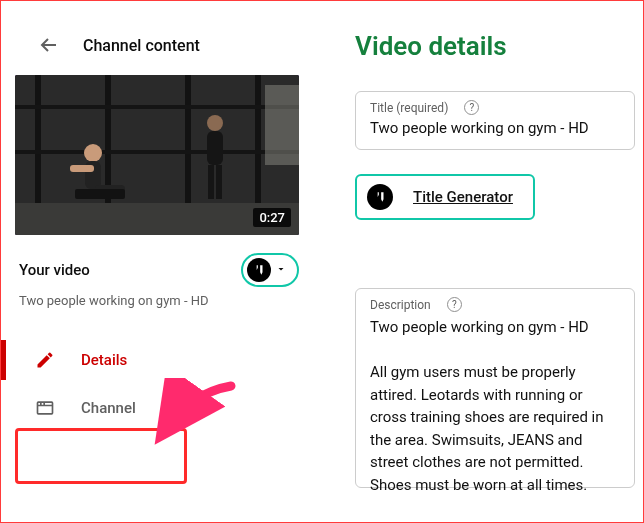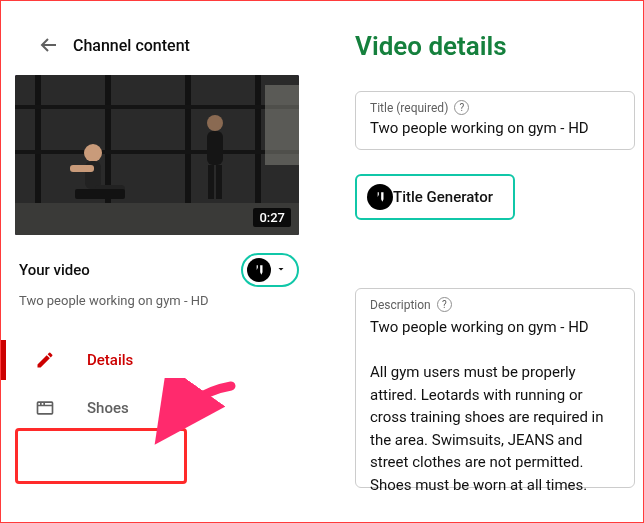--- a/index.html
+++ b/index.html
@@ -2,54 +2,54 @@
 <html><head>
 <meta charset="utf-8">
 <style>
   * { box-sizing: border-box; margin: 0; padding: 0; font-family: "Roboto", "Segoe UI", Arial, sans-serif; }
   html, body { width: 644px; height: 523px; overflow: hidden; }
   .frame { width: 644px; height: 523px; border: 1px solid #ff3b3b; background: #fff; display: flex; }
   .left  { width: 312px; height: 100%; background: #fff; position: relative; }
   .right { flex: 1; height: 100%; background: #fff; position: relative; padding: 30px 0 0 42px; }
 
   
-  .back-row { display: flex; align-items: center; gap: 12px; padding: 32px 0 18px 36px; }
+  .back-row { display: flex; align-items: center; gap: 22px; padding: 32px 0 18px 36px; }
   .back-arrow { width: 24px; height: 24px; display: flex; align-items: center; justify-content: center; color: #606060; cursor: pointer; }
   .back-title { font-size: 16px; font-weight: 500; color: #0d0d0d; }
 
   .thumb { margin: 0 16px 0 14px; width: 284px; height: 160px; background: #8b5cf6; position: relative; border-radius: 2px; overflow: hidden; }
   .thumb svg { position: absolute; inset: 0; }
   .duration { position: absolute; right: 8px; bottom: 8px; background: rgba(0,0,0,.8); color: #fff; font-size: 13px; font-weight: 500; padding: 2px 6px; border-radius: 2px; }
 
   .yv-row { display: flex; align-items: center; justify-content: space-between; padding: 18px 14px 0 18px; gap: 28px; }
   .yv-label { font-size: 15px; font-weight: 500; color: #0d0d0d; }
   .tb-drop { display: flex; align-items: center; gap: 4px; border: 2px solid #10c7a8; border-radius: 20px; padding: 3px 10px 3px 4px; cursor: pointer; }
   .tb-logo { width: 24px; height: 24px; border-radius: 50%; background: #000; display: flex; align-items: center; justify-content: center; color: #fff; font-size: 12px; font-weight: 700; }
   .tb-chev { font-size: 14px; }
   .yv-sub  { padding: 6px 18px 0 18px; font-size: 13px; color: #606060; }
 
   .nav { margin-top: 28px; }
-  .nav-item { display: flex; align-items: center; gap: 30px; height: 48px; padding-left: 32px; font-size: 15px; font-weight: 500; color: #606060; cursor: pointer; position: relative; }
+  .nav-item { display: flex; align-items: center; gap: 24px; height: 48px; padding-left: 32px; font-size: 15px; font-weight: 500; color: #606060; cursor: pointer; position: relative; }
   .nav-item .ico { width: 24px; height: 24px; display: flex; align-items: center; justify-content: center; }
   .nav-item.active { color: #cc0000; }
   .nav-item.active::before { content: ""; position: absolute; left: 0; top: 4px; bottom: 4px; width: 5px; background: #cc0000; }
 
   .highlight-box { position: absolute; border: 3px solid #ff2a2a; border-radius: 4px; pointer-events: none; }
   .callout-arrow { position: absolute; pointer-events: none; }
 
   
   .page-title { font-size: 26px; font-weight: 600; color: #15803d; margin-bottom: 30px; }
   .field { border: 1px solid #ccc; border-radius: 6px; padding: 8px 14px 12px 14px; margin-right: 0; width: 280px; }
-  .field-label { font-size: 12px; color: #606060; display: flex; align-items: center; gap: 6px; margin-bottom: 4px; }
+  .field-label { font-size: 12px; color: #606060; display: flex; align-items: center; gap: 16px; margin-bottom: 4px; }
   .help { width: 15px; height: 15px; border: 1px solid #909090; border-radius: 50%; display: inline-flex; align-items: center; justify-content: center; font-size: 10px; color: #606060; }
   .field-value { font-size: 15px; color: #111; white-space: nowrap; overflow: hidden; }
   .field.desc { height: 200px; margin-top: 44px; }
   .desc-body { font-size: 15px; color: #111; line-height: 1.5; white-space: pre-line; overflow: hidden; }
 
-  .tg-btn { margin: 24px 0; display: inline-flex; align-items: center; gap: 0; border: 2px solid #10c7a8; border-radius: 6px; padding: 8px 20px 8px 10px; font-size: 15px; font-weight: 500; color: #111; cursor: pointer; }
+  .tg-btn { margin: 24px 0; display: inline-flex; align-items: center; gap: 20px; border: 2px solid #10c7a8; border-radius: 6px; padding: 8px 20px 8px 10px; font-size: 15px; font-weight: 500; color: #111; cursor: pointer; text-decoration: underline; }
   .tg-btn .tb-logo { width: 26px; height: 26px; }
 </style>
 </head>
 <body>
 
 <div class="frame">
 
   <div class="left">
     <div class="back-row">
       <span class="back-arrow">
@@ -117,21 +117,21 @@
           </span>
           <span>Details</span>
         </div>
         <div class="nav-item">
           <span class="ico">
             <svg width="20" height="20" viewBox="0 0 24 24" fill="none" stroke="currentColor" stroke-width="2">
               <rect x="3" y="5" width="18" height="14" rx="1"></rect>
               <path d="M3 9h18M7 5v4M11 5v4"></path>
             </svg>
           </span>
-          <span>Shoes</span>
+          <span>Channel</span>
         </div>
       </div>
 
     <div class="highlight-box" id="hl" style="left: 14px; top: 427px; width: 172px; height: 56px;"></div>
     <svg class="callout-arrow" id="arrow" width="90" height="70" style="left: 150px; top: 377px;">
       <defs>
           <marker id="ah" markerWidth="8" markerHeight="8" refX="6" refY="4" orient="auto">
             <path d="M0,0 L8,4 L0,8 z" fill="#ff2a6d"></path>
           </marker>
         </defs>

